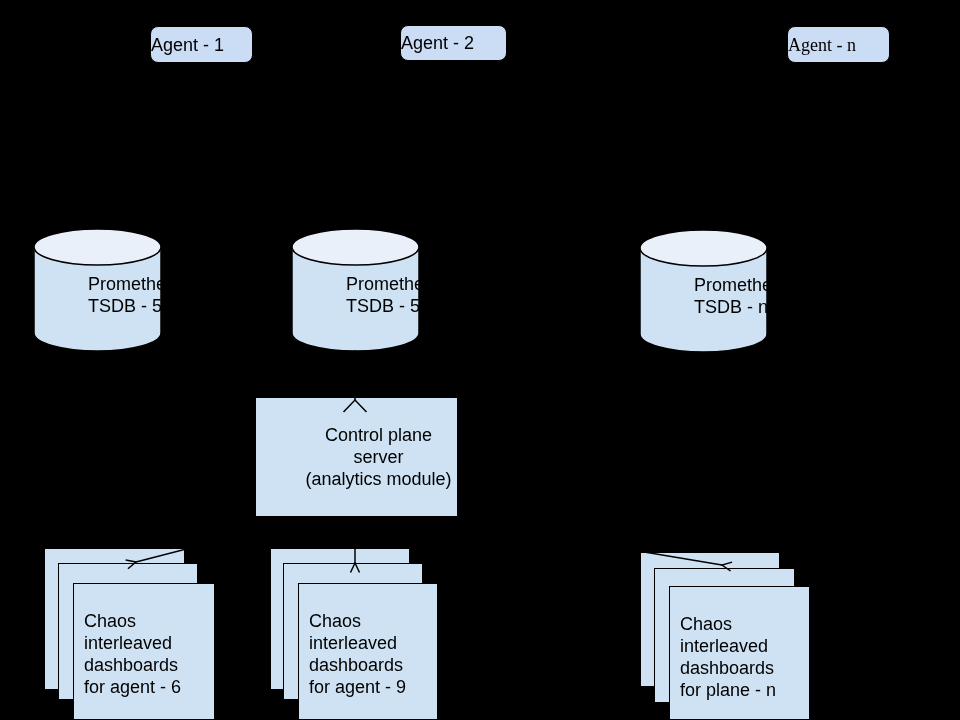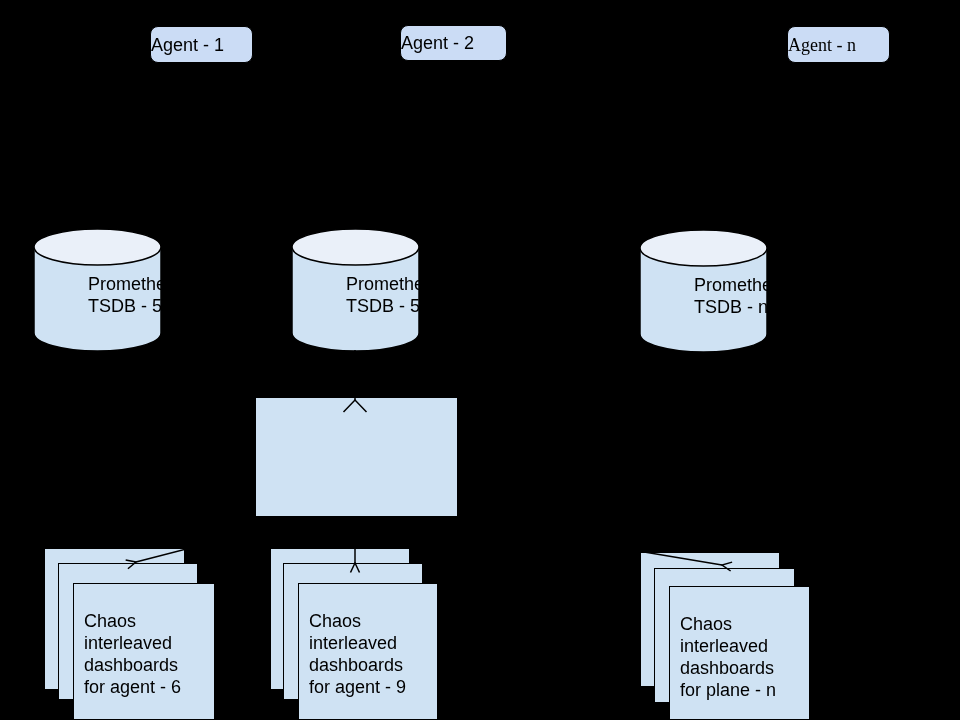--- a/index.html
+++ b/index.html
@@ -78,20 +78,22 @@
       <ellipse cx="64.5" cy="19" rx="63.5" ry="18" style="fill:var(--cylinder-top-fill);stroke:var(--outline);stroke-width:1.5;"></ellipse>
     </svg>
     <div class="node-label">
       <span class="cyl-line">Prometheus</span>
       <span class="cyl-line">TSDB - n</span>
     </div>
   </div>
 
   <div class="control-plane" style="left:255px;top:397px;width:203px;height:120px;">
     <div class="node-label">
+      <span class="cyl-line">Control plane server</span>
+      <span class="cyl-line">(analytics module)</span>
     </div>
   </div>
 
   <div>
     <div class="page" style="left:44px;top:548px;width:141px;height:142px;"></div>
     <div class="page" style="left:58px;top:563px;width:140px;height:137px;"></div>
     <div class="page" style="left:73px;top:583px;width:142px;height:137px;">
       <div class="node-label">
         <span class="dash-line">Chaos</span>
         <span class="dash-line">interleaved</span>

